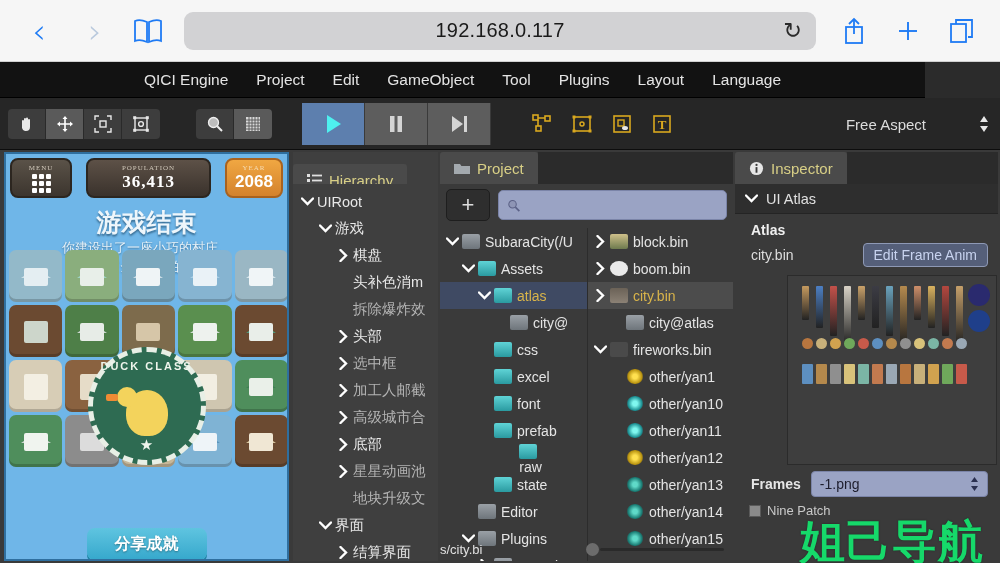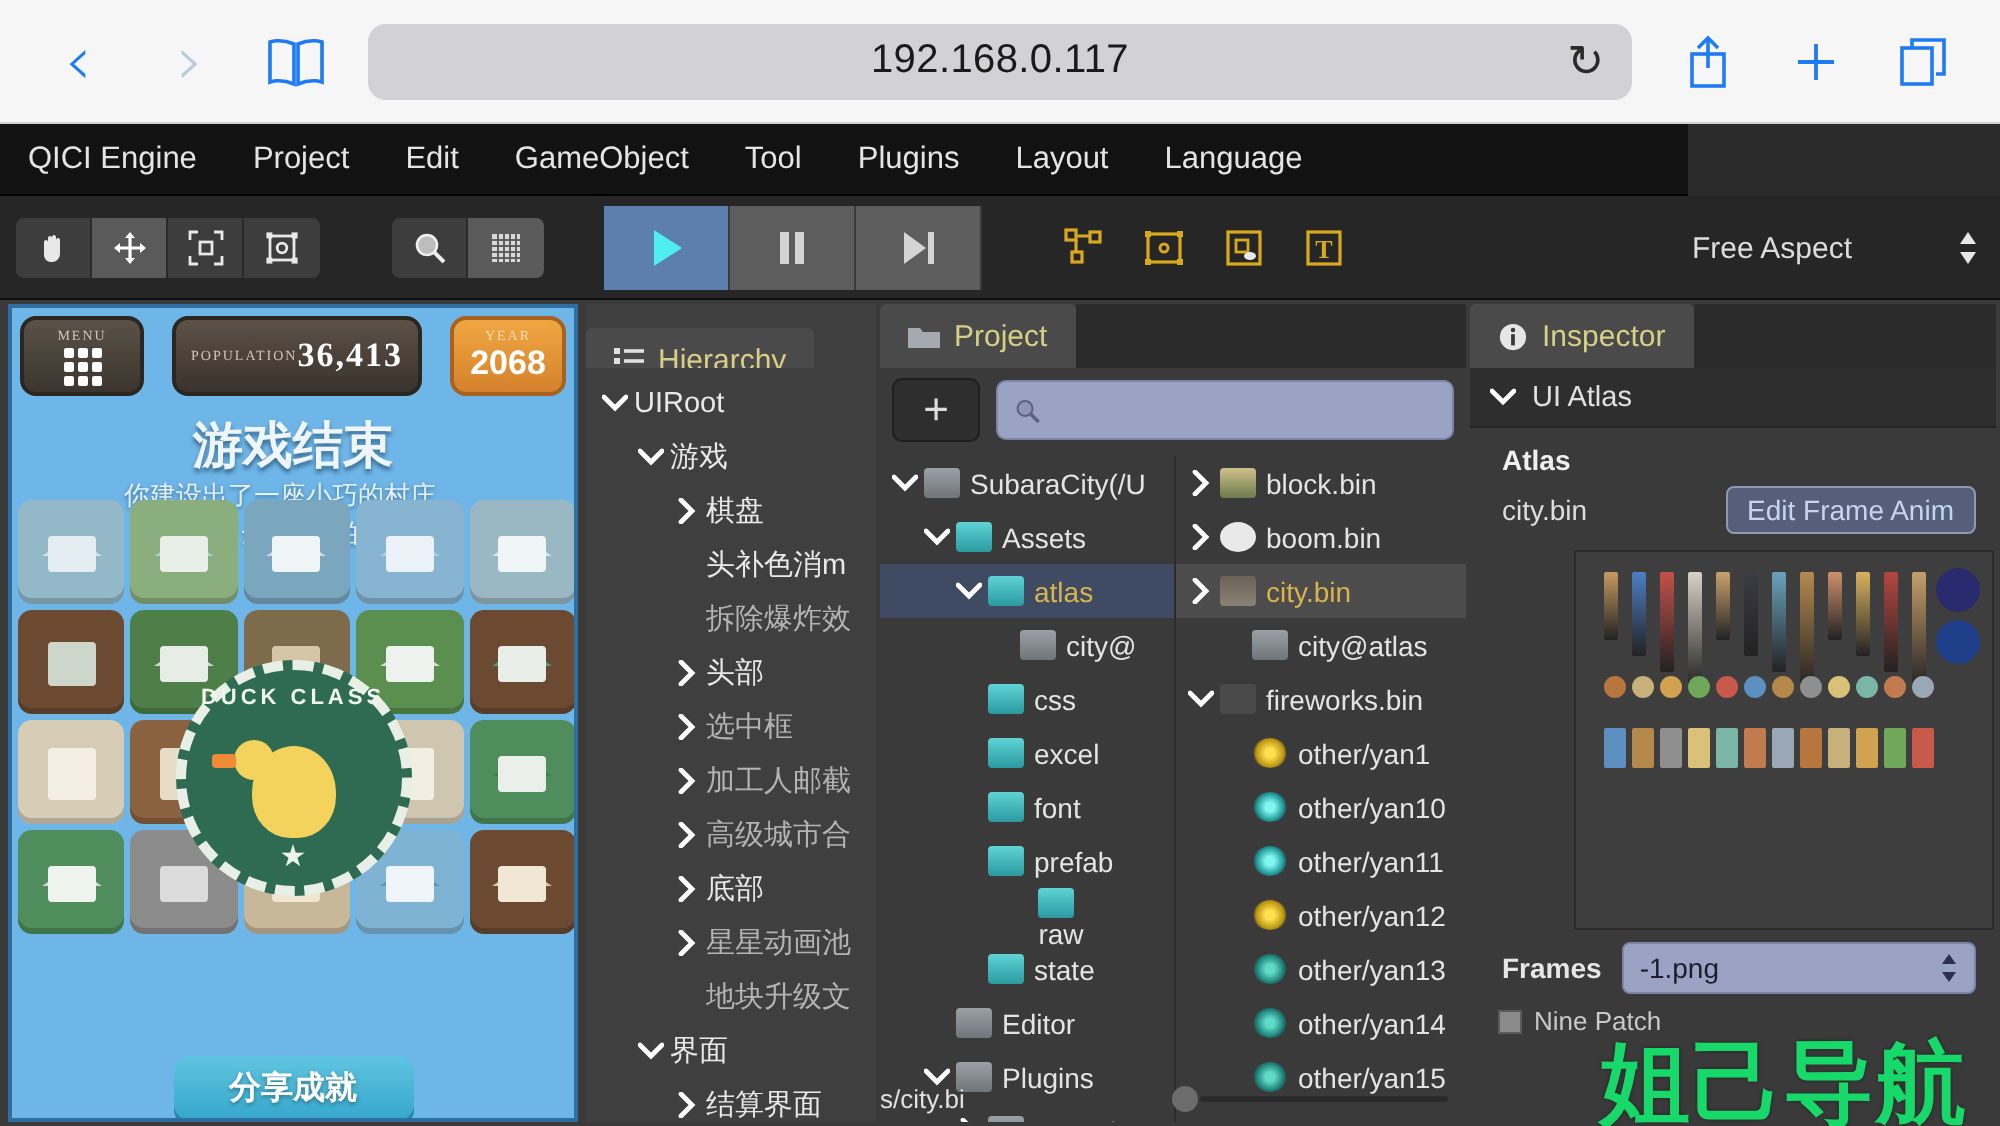--- a/index.html
+++ b/index.html
@@ -25,23 +25,24 @@
     flex: 1; height: 38px; background: #d2d2d4; border-radius: 9px;
     display: flex; align-items: center; justify-content: center;
     position: relative; margin: 0 6px;
   }
   .url-text { font-size: 20px; color: #1a1a1a; letter-spacing: 0.2px; }
   .reload { position: absolute; right: 14px; top: 50%; transform: translateY(-50%); font-size: 22px; color: #2a2a2a; }
   .icon-btn { width: 44px; height: 44px; display: flex; align-items: center; justify-content: center; }
 
   
   .menubar {
-    position: absolute; left: 0; top: 62px; width: 844px; height: 36px;
+    position: absolute; left: 0; top: 62px; width: 925px; height: 36px;
     background: #121212; display: flex; align-items: center;
     border-bottom: 1px solid #000;
+    justify-content: center;
   }
   .menu-item {
     color: #e4e4e4; font-size: 15.5px; padding: 0 14px; height: 36px;
     display: flex; align-items: center; white-space: nowrap; cursor: default;
   }
   .menu-item:first-child { padding-left: 14px; }
 
   
   .toolbar {
     position: absolute; left: 0; top: 98px; width: 1000px; height: 52px;
@@ -86,21 +87,21 @@
   .hud-menu {
     width: 62px; background: linear-gradient(#5a5248,#3c352e); border-radius: 8px;
     display: flex; flex-direction: column; align-items: center; justify-content: center;
     border: 2px solid #2c2620;
   }
   .hud-cap { font-size: 7px; color: #cfc6b8; letter-spacing: 1px; font-family: "Liberation Serif", serif; }
   .dots { display: grid; grid-template-columns: repeat(3, 5px); gap: 2px; margin-top: 2px; }
   .dots i { width: 5px; height: 5px; background: #fff; border-radius: 1px; display:block; }
   .hud-pop {
     flex: 1; background: linear-gradient(#5d5147,#3a322c); border-radius: 8px;
-    display: flex; flex-direction: row; align-items: center; justify-content: center;
+    display: flex; flex-direction: column; align-items: center; justify-content: center;
     border: 2px solid #2c2620;
   }
   .hud-pop-val { font-size: 17px; color: #fff; font-weight: bold; font-family: "Liberation Serif", serif; letter-spacing: 1px; }
   .hud-year {
     width: 58px; background: linear-gradient(#f0a742,#d4822c); border-radius: 8px;
     display: flex; flex-direction: column; align-items: center; justify-content: center;
     border: 2px solid #a8621f;
   }
   .hud-year .hud-cap { color: #f6ddb4; }
   .hud-year-val { font-size: 17px; color: #fff; font-weight: bold; font-family: Liberation Sans, sans-serif; }
@@ -117,21 +118,21 @@
   .tiles { position: absolute; left: 0; top: 96px; width: 285px; height: 250px;
            display: grid; grid-template-columns: repeat(5, 1fr); grid-auto-rows: 52px; gap: 3px; padding: 0 3px; }
   .tile { border-radius: 7px; position: relative; overflow: hidden;
           box-shadow: inset 0 -3px 0 rgba(0,0,0,.18); }
   .tile .house { position: absolute; left: 50%; top: 52%; transform: translate(-50%,-50%);
                  width: 24px; height: 18px; border-radius: 2px; }
   .tile .roof { position: absolute; left: 50%; top: 34%; transform: translate(-50%,0);
                 width: 0; height: 0; border-left: 15px solid transparent; border-right: 15px solid transparent; }
 
   .badge {
-    position: absolute; left: 50%; top: 176px; transform: translateX(-50%);
+    position: absolute; left: 50%; top: 193px; transform: translateX(-50%);
     width: 118px; height: 118px; border-radius: 50%;
     background: #2e6b52; border: 5px dashed #e8efe6;
     display: flex; align-items: center; justify-content: center; flex-direction: column;
   }
   .badge-text { position: absolute; top: 8px; color: #eef5ec; font-size: 11px; letter-spacing: 2px; font-weight: bold; }
   .duck { width: 42px; height: 46px; background: #f3d35c; border-radius: 50% 50% 45% 45%; position: relative; margin-top: 14px; }
   .duck:before { content:""; position:absolute; left:-9px; top:-3px; width:20px; height:20px; background:#f3d35c; border-radius:50%; }
   .duck:after { content:""; position:absolute; left:-20px; top:4px; width:12px; height:7px; background:#ef8b34; border-radius:2px; }
   .badge-star { position: absolute; bottom: 6px; color: #eef5ec; font-size: 15px; }
 

